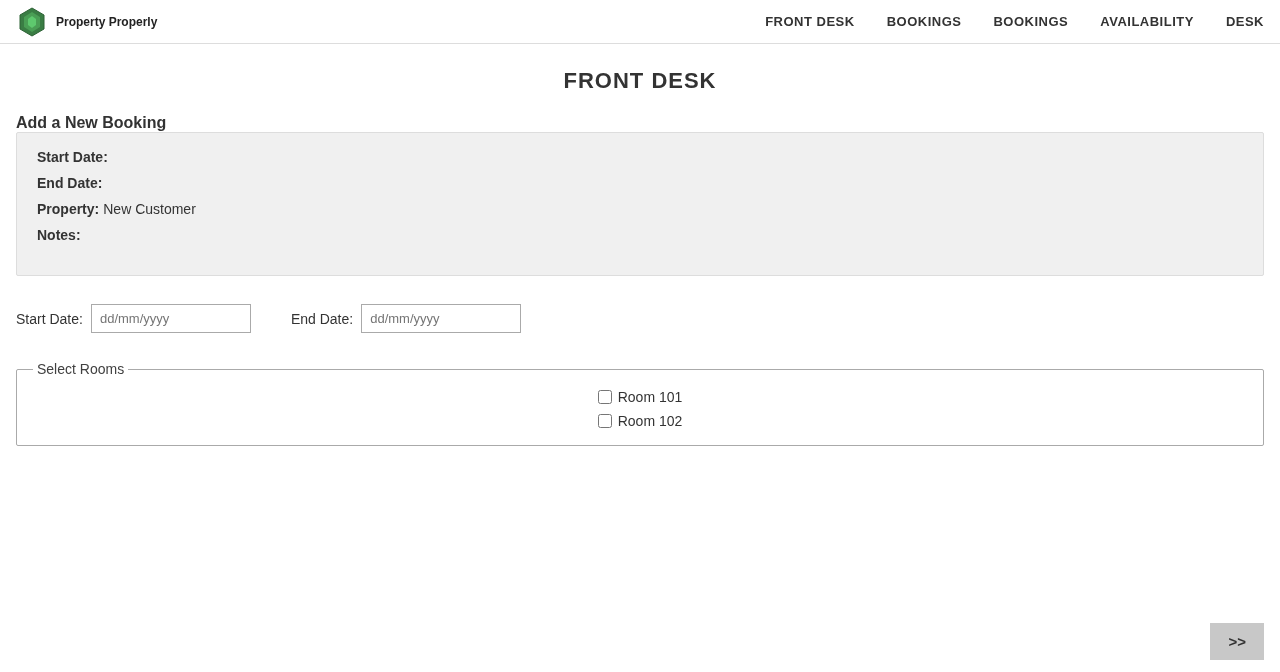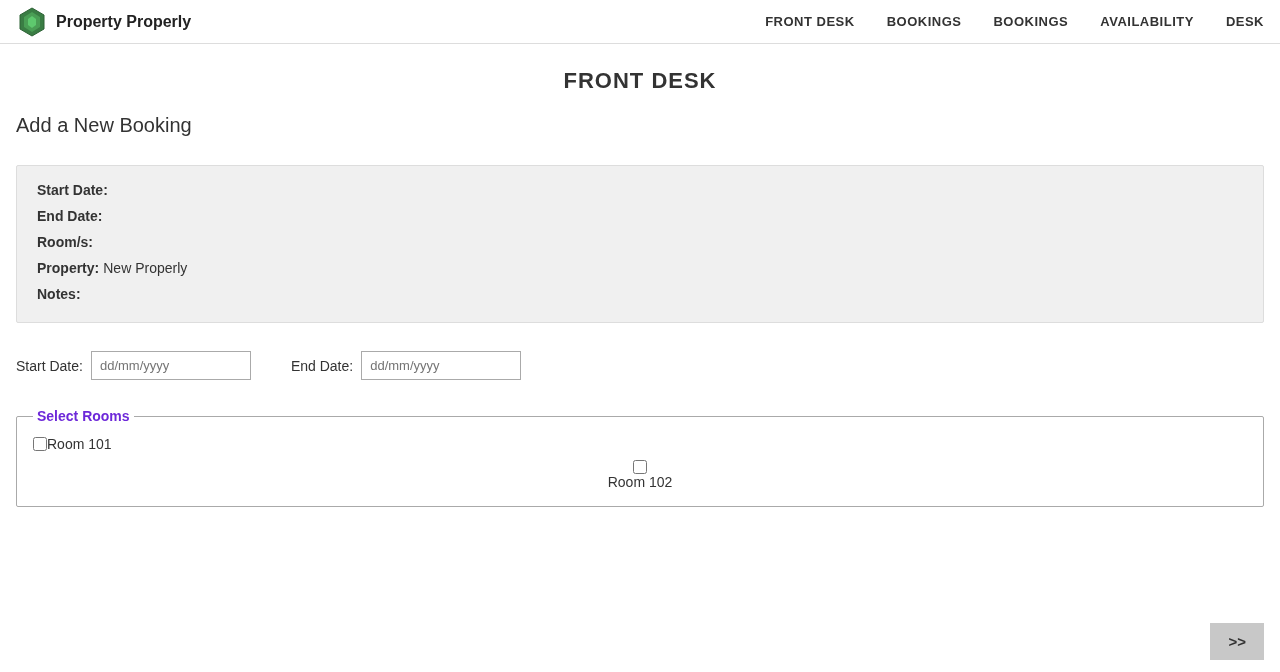--- a/index.html
+++ b/index.html
@@ -31,21 +31,21 @@
       align-items: center;
       gap: 8px;
     }
 
     .logo-icon {
       width: 32px;
       height: 32px;
     }
 
     .logo-text {
-      font-size: 16px;
+      font-size: 12px;
       font-weight: bold;
       color: #222;
     }
 
     nav {
       display: flex;
       align-items: center;
       gap: 32px;
     }
 
@@ -66,43 +66,43 @@
 
     .page-title {
       text-align: center;
       font-size: 22px;
       font-weight: bold;
       margin-bottom: 20px;
       letter-spacing: 1px;
     }
 
     .section-title {
-      font-size: 20px;
-      font-weight: normal;
-      margin-bottom: 28px;
+      font-size: 16px;
+      font-weight: bold;
+      margin-bottom: 0;
     }
 
     
     .booking-summary {
       background: #f0f0f0;
       border: 1px solid #ddd;
       padding: 16px 20px;
       margin-bottom: 28px;
       border-radius: 2px;
     }
 
     .booking-summary .field-row {
       margin-bottom: 10px;
       display: flex;
       align-items: baseline;
       gap: 4px;
     }
 
     .booking-summary .field-row:last-child {
-      margin-bottom: 4px;
+      margin-bottom: 16px;
     }
 
     .field-label-bold {
       font-weight: bold;
       font-size: 14px;
     }
 
     .field-value {
       font-size: 14px;
     }
@@ -142,34 +142,35 @@
     .rooms-fieldset {
       border: 1px solid #aaa;
       padding: 12px 16px 16px 16px;
       margin-bottom: 28px;
       border-radius: 2px;
       width: 100%;
     }
 
     .rooms-fieldset legend {
       font-size: 14px;
-      font-weight: bold;
+      font-weight: normal;
       padding: 0 4px;
-      color: #6d28d9;
+      color: #404040;
     }
 
     .room-item {
       display: flex;
       align-items: center;
+      gap: 6px;
       margin-bottom: 8px;
+      justify-content: center;
     }
 
     .room-item:last-child {
       margin-bottom: 0;
-      flex-direction: column;
     }
 
     .room-item input[type="checkbox"] {
       width: 14px;
       height: 14px;
       cursor: pointer;
     }
 
     .room-item label {
       font-size: 14px;
@@ -224,26 +225,22 @@
   <div class="booking-summary">
     <div class="field-row">
       <span class="field-label-bold">Start Date:</span>
       <span class="field-value"></span>
     </div>
     <div class="field-row">
       <span class="field-label-bold">End Date:</span>
       <span class="field-value"></span>
     </div>
     <div class="field-row">
-      <span class="field-label-bold">Room/s:</span>
-      <span class="field-value"></span>
-    </div>
-    <div class="field-row">
       <span class="field-label-bold">Property:</span>
-      <span class="field-value">New Properly</span>
+      <span class="field-value">New Customer</span>
     </div>
     <div class="field-row">
       <span class="field-label-bold">Notes:</span>
       <span class="field-value"></span>
     </div>
   </div>
 
   <div class="form-row">
     <div class="form-field">
       <label>Start Date:</label>

